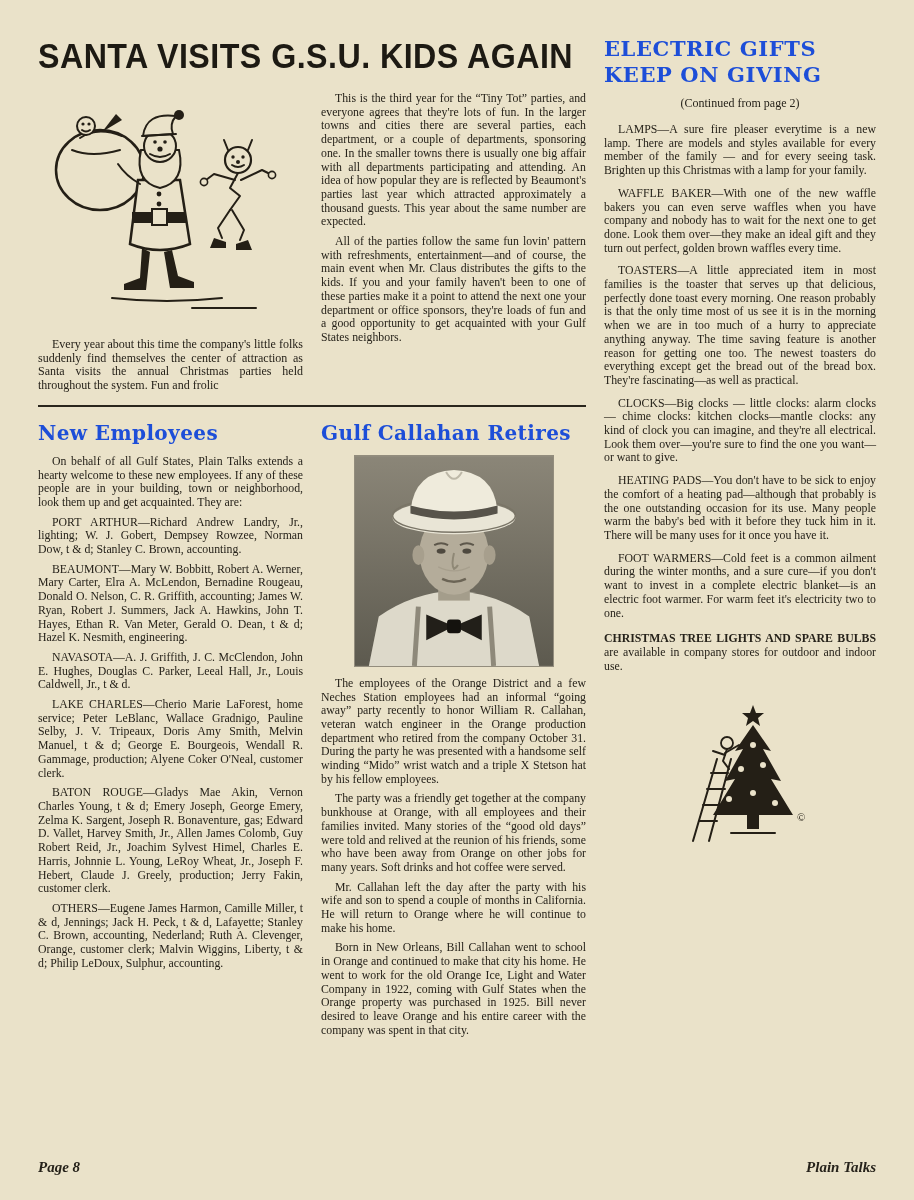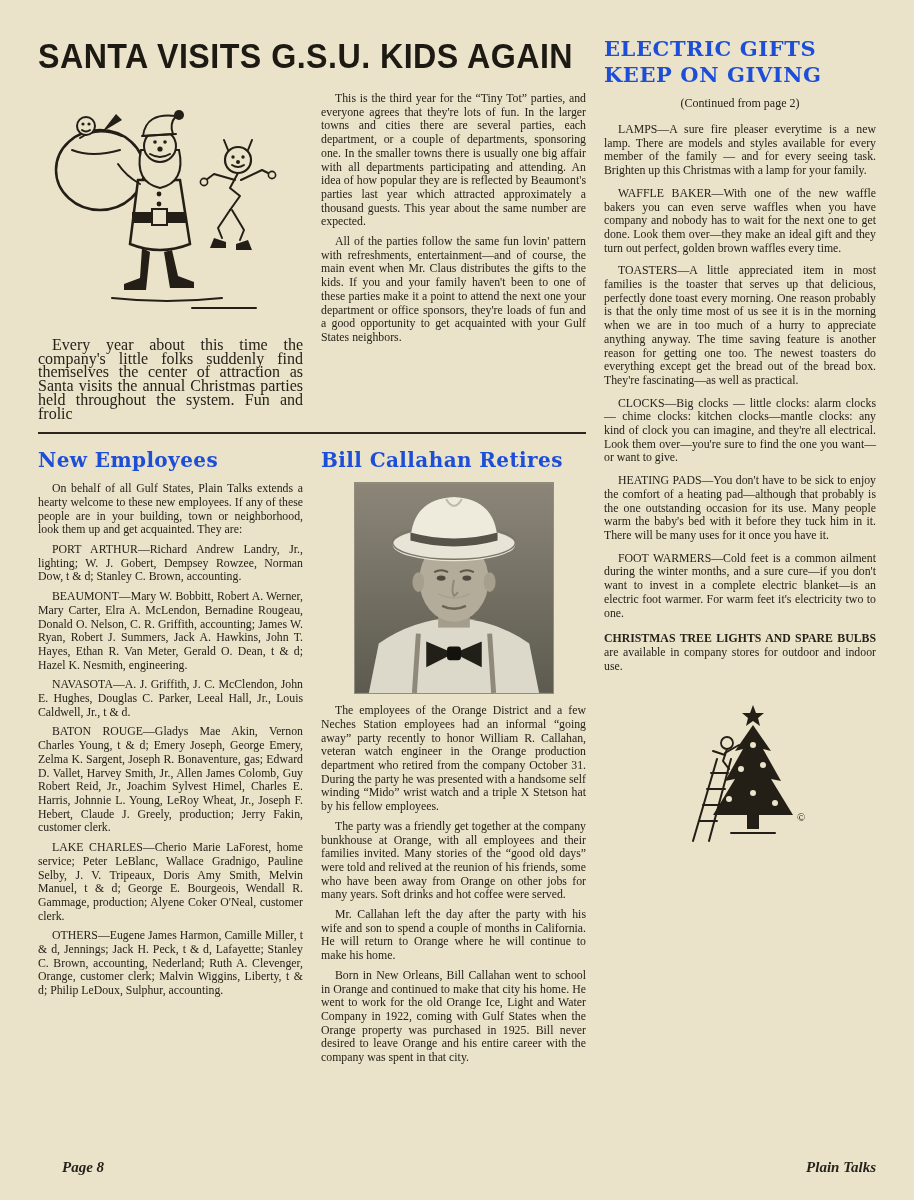--- a/index.html
+++ b/index.html
@@ -23,21 +23,21 @@
 
   .santa-row { display:flex; gap:18px; }
   .santa-fig { width:265px; flex:0 0 265px; }
   .santa-art { width:250px; height:232px; margin:0 0 10px 4px; }
   .santa-text { width:265px; flex:0 0 265px; }
 
   .body-text p, p.body {
     font-size:11.8px; line-height:13.7px; text-align:justify;
     text-indent:14px; margin:0 0 6px 0; color:#26221a;
   }
-  .caption { font-size:16px; line-height:13.7px; text-align:justify; text-indent:14px; }
+  .caption { font-size:12px; line-height:13.7px; text-align:justify; text-indent:14px; }
 
   .divider { border:0; border-top:2px solid #2a261c; margin:12px 0 12px 0; }
 
   .lower-row { display:flex; gap:18px; }
   .lower-col { width:265px; flex:0 0 265px; }
 
   .section-title {
     font-family:"DejaVu Serif", serif; font-weight:bold;
     font-size:20px; color:#1d4ed8; letter-spacing:.4px; margin:2px 0 10px 0;
   }
@@ -52,21 +52,21 @@
   .closing .lead { font-weight:bold; }
 
   .photo-wrap { width:200px; margin:4px auto 10px auto; }
   .photo { width:200px; height:212px; display:block; border:1px solid #938d7d; }
 
   .tree-wrap { width:150px; margin:26px auto 0 auto; }
 
   .footer {
     position:absolute; left:38px; right:38px; bottom:24px;
     display:flex; justify-content:space-between;
-    font-style:italic; font-weight:bold; font-size:15px; color:#26221a;margin-left:24px;
+    font-style:italic; font-weight:bold; font-size:15px; color:#26221a;
   }
 
   .ink { stroke:#241f16; fill:none; stroke-width:2; stroke-linecap:round; stroke-linejoin:round; }
   .ink-fill { fill:#241f16; }
   .paper { fill:#eae2c9; }
 </style>
 </head>
 <body>
 
 <div class="page">
@@ -145,28 +145,28 @@
       <hr class="divider">
 
       <div class="lower-row">
         <div class="lower-col">
           <h2 class="section-title">New Employees</h2>
           <div class="body-text">
             <p>On behalf of all Gulf States, Plain Talks extends a hearty welcome to these new employees. If any of these people are in your building, town or neighborhood, look them up and get acquainted. They are:</p>
             <p>PORT ARTHUR—Richard Andrew Landry, Jr., lighting; W. J. Gobert, Dempsey Rowzee, Norman Dow, t &amp; d; Stanley C. Brown, accounting.</p>
             <p>BEAUMONT—Mary W. Bobbitt, Robert A. Werner, Mary Carter, Elra A. McLendon, Bernadine Rougeau, Donald O. Nelson, C. R. Griffith, accounting; James W. Ryan, Robert J. Summers, Jack A. Hawkins, John T. Hayes, Ethan R. Van Meter, Gerald O. Dean, t &amp; d; Hazel K. Nesmith, engineering.</p>
             <p>NAVASOTA—A. J. Griffith, J. C. McClendon, John E. Hughes, Douglas C. Parker, Leeal Hall, Jr., Louis Caldwell, Jr., t &amp; d.</p>
+            <p>LAKE CHARLES—Cherio Marie LaForest, home service; Peter LeBlanc, Wallace Gradnigo, Pauline Selby, J. V. Tripeaux, Doris Amy Smith, Melvin Manuel, t &amp; d; George E. Bourgeois, Wendall R. Gammage, production; Alyene Coker O'Neal, customer clerk.</p>
             <p>BATON ROUGE—Gladys Mae Akin, Vernon Charles Young, t &amp; d; Emery Joseph, George Emery, Zelma K. Sargent, Joseph R. Bonaventure, gas; Edward D. Vallet, Harvey Smith, Jr., Allen James Colomb, Guy Robert Reid, Jr., Joachim Sylvest Himel, Charles E. Harris, Johnnie L. Young, LeRoy Wheat, Jr., Joseph F. Hebert, Claude J. Greely, production; Jerry Fakin, customer clerk.</p>
-            <p>LAKE CHARLES—Cherio Marie LaForest, home service; Peter LeBlanc, Wallace Gradnigo, Pauline Selby, J. V. Tripeaux, Doris Amy Smith, Melvin Manuel, t &amp; d; George E. Bourgeois, Wendall R. Gammage, production; Alyene Coker O'Neal, customer clerk.</p>
             <p>OTHERS—Eugene James Harmon, Camille Miller, t &amp; d, Jennings; Jack H. Peck, t &amp; d, Lafayette; Stanley C. Brown, accounting, Nederland; Ruth A. Clevenger, Orange, customer clerk; Malvin Wiggins, Liberty, t &amp; d; Philip LeDoux, Sulphur, accounting.</p>
           </div>
         </div>
 
         <div class="lower-col">
-          <h2 class="section-title">Bill Callahan Retires</h2>
+          <h2 class="section-title">Gulf Callahan Retires</h2>
 
           <div class="photo-wrap">
 
             <svg class="photo" viewBox="0 0 200 212" aria-hidden="true">
               <defs>
                 <linearGradient id="pbg" x1="0" y1="0" x2="0" y2="1">
                   <stop offset="0" stop-color="#8b8678"></stop>
                   <stop offset="1" stop-color="#5d5a4f"></stop>
                 </linearGradient>
               </defs>

